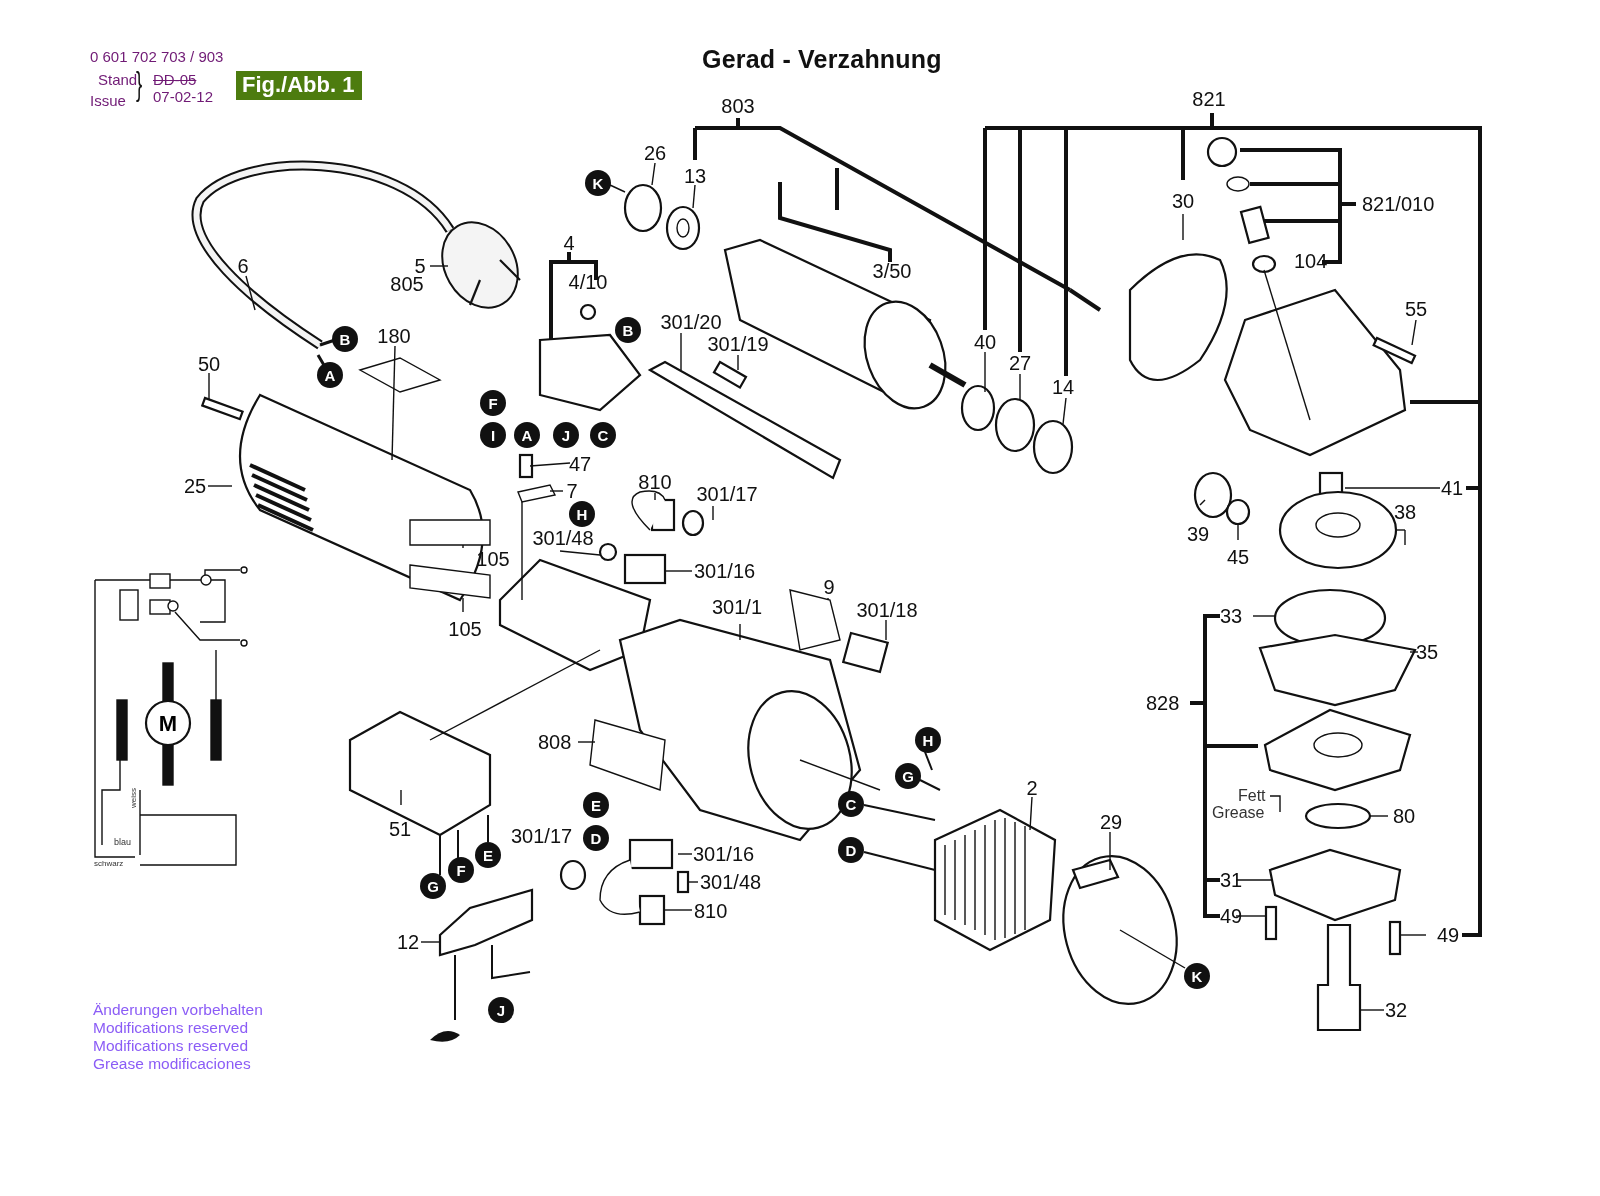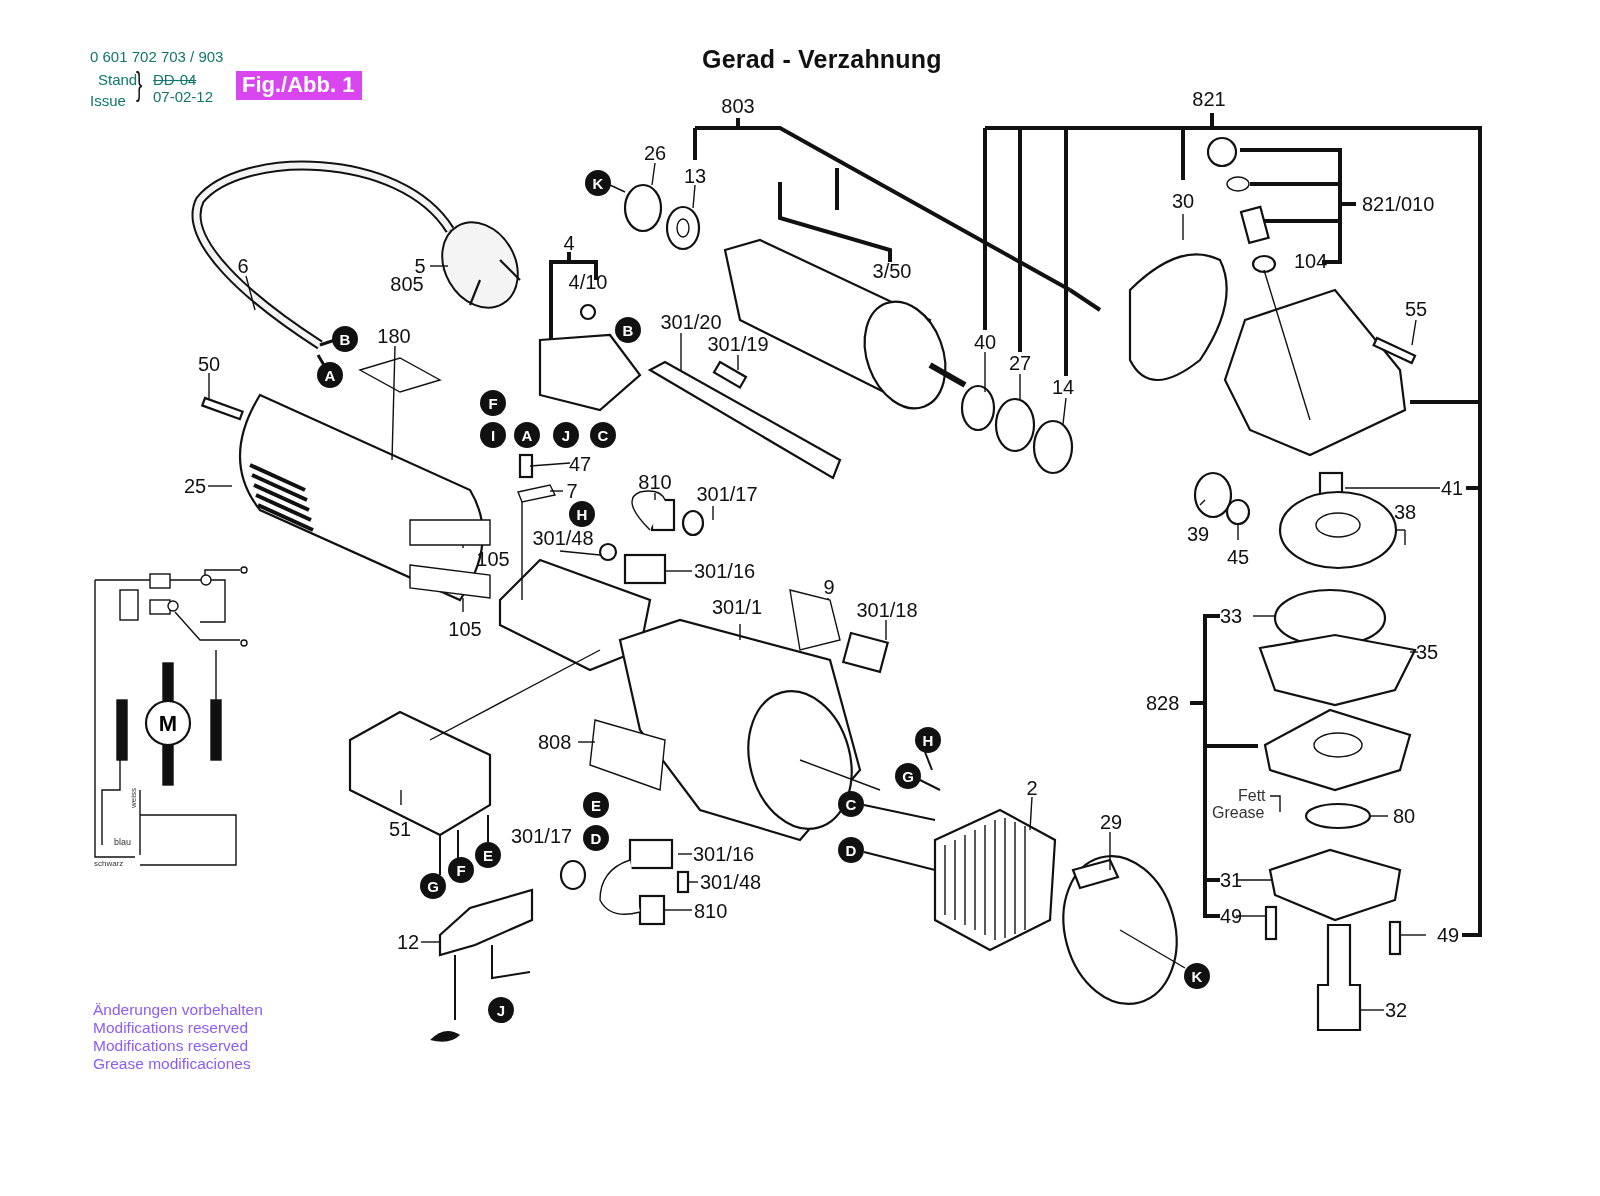--- a/index.html
+++ b/index.html
@@ -1,21 +1,21 @@
 <!DOCTYPE html>
 <html><head>
 <meta charset="utf-8">
 <style>
   html, body { margin: 0; padding: 0; background: #ffffff; }
   body { width: 1600px; height: 1196px; position: relative; overflow: hidden;
          font-family: "Liberation Sans", sans-serif; color: #111; }
   .abs { position: absolute; }
-  .hdr-small { font-size: 15px; line-height: 17px; color: #0f766e; }
+  .hdr-small { font-size: 15px; line-height: 17px; color: #701a75; }
   .title { font-size: 25px; font-weight: bold; letter-spacing: 0.2px; text-align: right; }
-  .figbox { background: #d946ef; color: #fff; font-weight: bold; font-size: 22px;
+  .figbox { background: #4d7c0f; color: #fff; font-weight: bold; font-size: 22px;
             padding: 1px 8px 2px 6px; line-height: 26px; }
   .strike { text-decoration: line-through; }
   .brace { font-size: 34px; line-height: 30px; transform: scaleX(0.55); transform-origin: left top; }
   .footer { font-size: 15.5px; line-height: 18px; color: #8b5cf6; }
   svg#diagram { position: absolute; left: 0; top: 0; }
   svg text { font-family: "Liberation Sans", sans-serif; }
   .lbl { font-size: 20px; fill: #111; }
   .mark-c { fill: #111; }
   .mark-t { fill: #fff; font-size: 15px; font-weight: bold; }
   .ln { stroke: #111; stroke-width: 1.4; fill: none; }
@@ -24,21 +24,21 @@
   .pt-thin { stroke: #111; stroke-width: 1.4; fill: #fff; }
   .pt-dot { stroke: #111; stroke-width: 2; fill: #f4f4f4; }
 </style>
 </head>
 <body>
 
 <div class="abs hdr-small" style="left:90px; top:48px;">0 601 702 703 / 903</div>
 <div class="abs hdr-small" style="left:98px; top:71px;">Stand</div>
 <div class="abs hdr-small" style="left:90px; top:92px;">Issue</div>
 <div class="abs brace" style="left:136px; top:68px;">}</div>
-<div class="abs hdr-small strike" style="left:153px; top:71px;">DD-04</div>
+<div class="abs hdr-small strike" style="left:153px; top:71px;">DD-05</div>
 <div class="abs hdr-small" style="left:153px; top:88px;">07-02-12</div>
 <div class="abs figbox" style="left:236px; top:71px;">Fig./Abb. 1</div>
 <div class="abs title" style="left:702px; top:45px;">Gerad - Verzahnung</div>
 
 <div class="abs footer" style="left:93px; top:1001px;">
   <div>Änderungen vorbehalten</div>
   <div>Modifications reserved</div>
   <div>Modifications reserved</div>
   <div>Grease modificaciones</div>
 </div>

